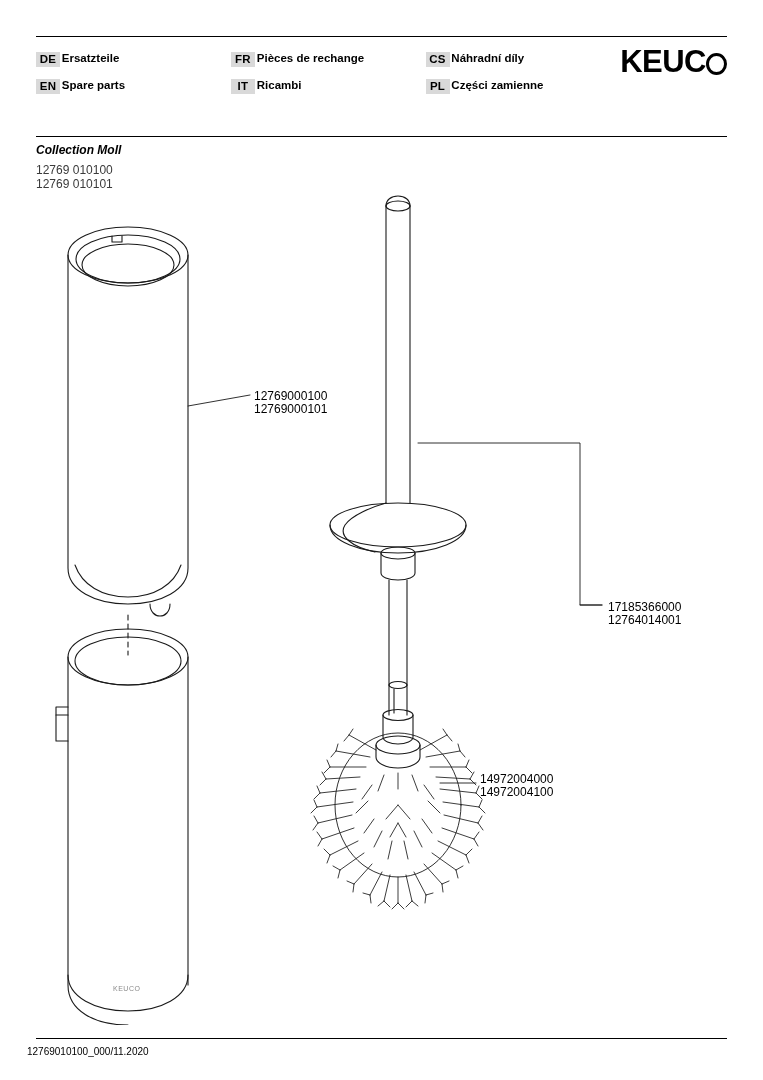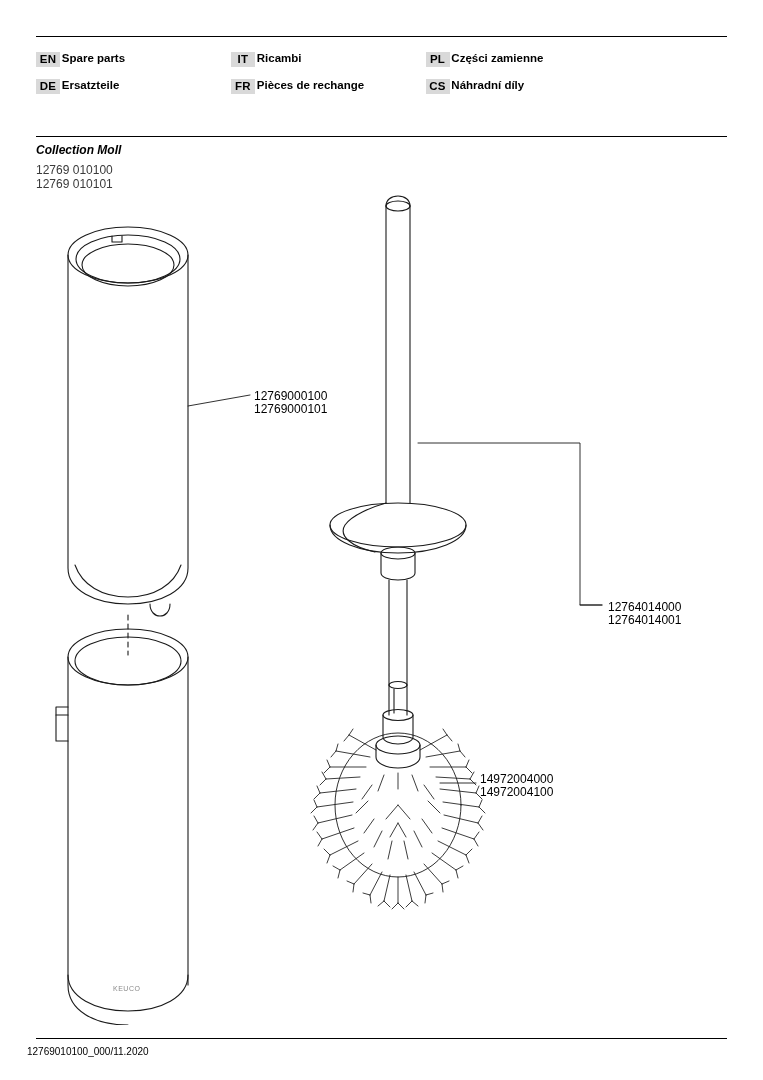--- a/index.html
+++ b/index.html
@@ -144,49 +144,50 @@
 
 <div class="page">
 
   <div class="rule" id="rule-top"></div>
   <div class="rule" id="rule-mid"></div>
 
   <table class="lang-table">
     <tbody>
         <tr>
       <td class="col-code">
-        <span class="lang-code">EN</span>
-      </td>
-      <td class="lang-name col-name-1">Spare parts</td>
-      <td class="col-code">
-        <span class="lang-code">IT</span>
-      </td>
-      <td class="lang-name col-name-2">Ricambi</td>
-      <td class="col-code">
-        <span class="lang-code">PL</span>
-      </td>
-      <td class="lang-name col-name-3">Części zamienne</td>
+        <span class="lang-code">DE</span>
+      </td>
+      <td class="lang-name col-name-1">Ersatzteile</td>
+      <td class="col-code">
+        <span class="lang-code">FR</span>
+      </td>
+      <td class="lang-name col-name-2">Pièces de rechange</td>
+      <td class="col-code">
+        <span class="lang-code">CS</span>
+      </td>
+      <td class="lang-name col-name-3">Náhradní díly</td>
     </tr>
     <tr>
       <td class="col-code">
-        <span class="lang-code">DE</span>
-      </td>
-      <td class="lang-name col-name-1">Ersatzteile</td>
-      <td class="col-code">
-        <span class="lang-code">FR</span>
-      </td>
-      <td class="lang-name col-name-2">Pièces de rechange</td>
-      <td class="col-code">
-        <span class="lang-code">CS</span>
-      </td>
-      <td class="lang-name col-name-3">Náhradní díly</td>
+        <span class="lang-code">EN</span>
+      </td>
+      <td class="lang-name col-name-1">Spare parts</td>
+      <td class="col-code">
+        <span class="lang-code">IT</span>
+      </td>
+      <td class="lang-name col-name-2">Ricambi</td>
+      <td class="col-code">
+        <span class="lang-code">PL</span>
+      </td>
+      <td class="lang-name col-name-3">Części zamienne</td>
     </tr>
   </tbody>
     </table>
 
+  <div class="logo"><span>KEU</span><span>C</span><span class="o-glyph"></span></div>
 
   <div class="title">Collection Moll</div>
   <div class="subnum" id="subnum-1">12769 010100</div>
   <div class="subnum" id="subnum-2">12769 010101</div>
 
   <svg id="drawing" viewBox="0 0 763 840">
     <g fill="none" stroke="#1a1a1a" stroke-width="1.1" stroke-linecap="round" stroke-linejoin="round">
 
       <g>
 
@@ -318,21 +319,21 @@
       </g>
     </g>
   </svg>
 
   <div class="callout" id="callout-cup">
     <div>12769000100</div>
     <div>12769000101</div>
   </div>
 
   <div class="callout" id="callout-handle">
-    <div>12764014000</div>
+    <div>17185366000</div>
     <div>12764014001</div>
   </div>
 
   <div class="callout" id="callout-brush">
     <div>14972004000</div>
     <div>14972004100</div>
   </div>
 
   <div class="rule" id="rule-bottom"></div>
   <div class="footer">12769010100_000/11.2020</div>

